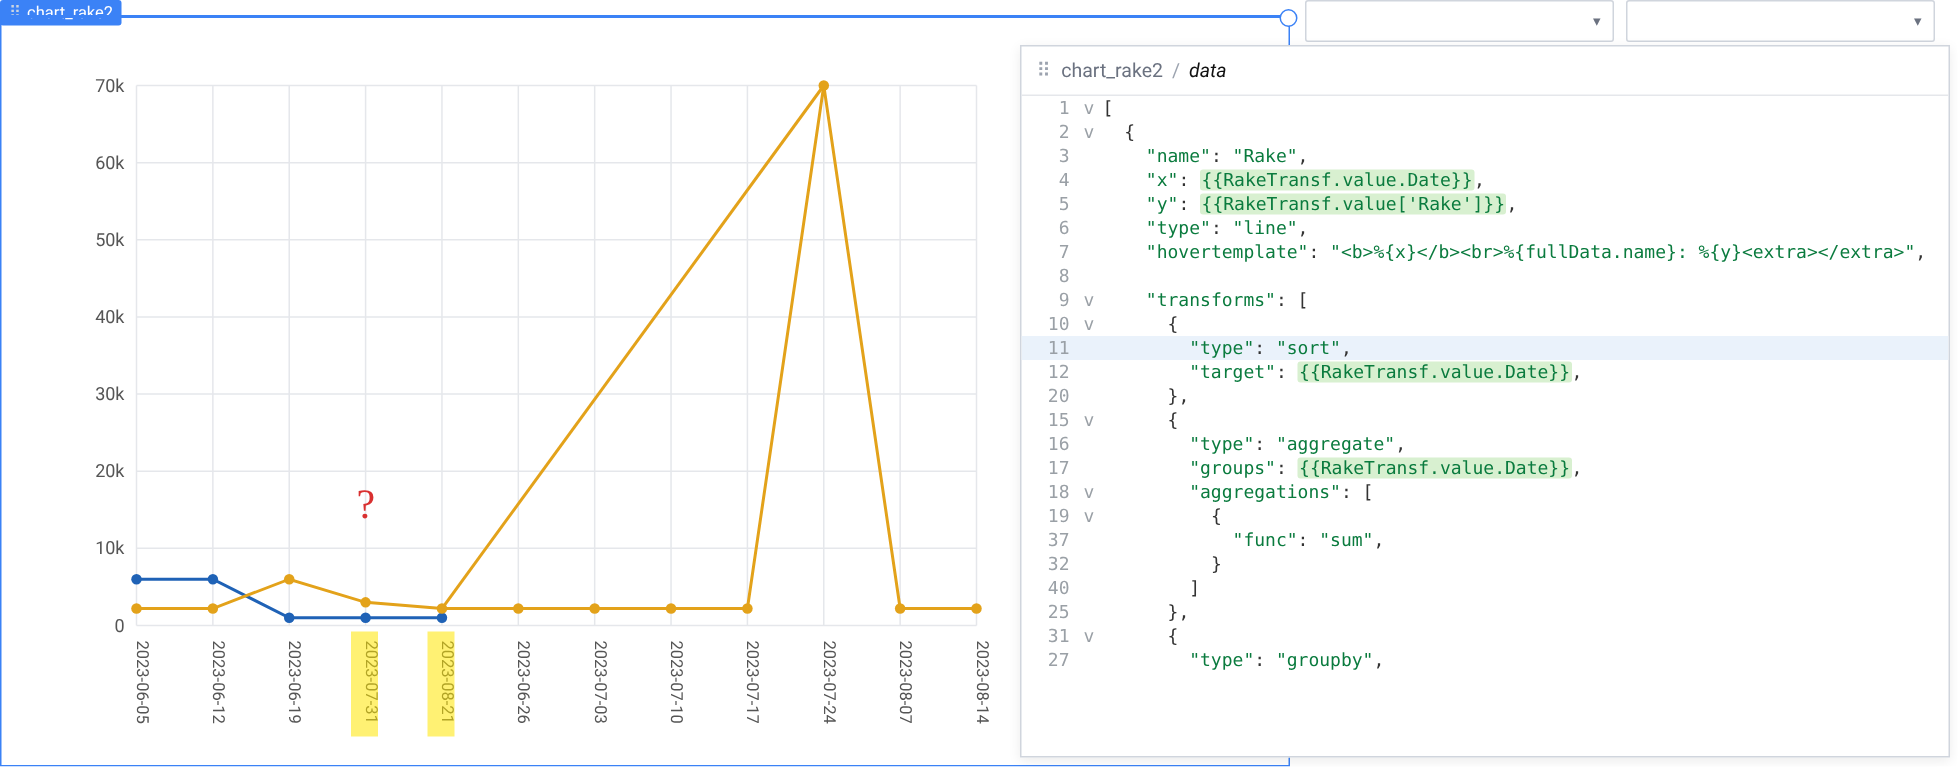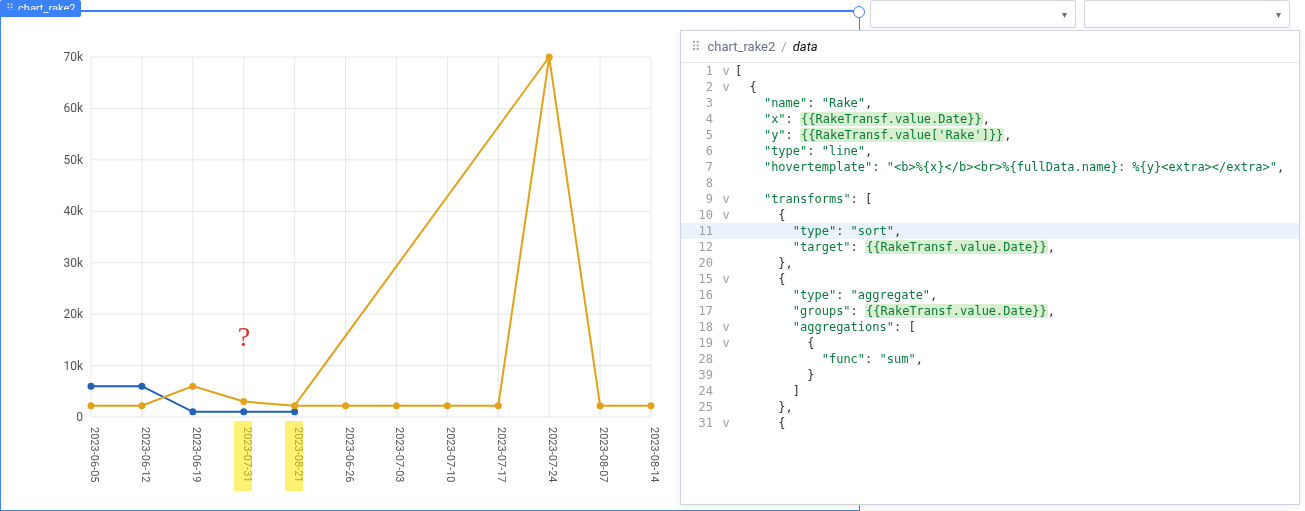--- a/index.html
+++ b/index.html
@@ -135,21 +135,22 @@
         <div class="line"><span class="ln">9</span><span class="fold">v</span><span class="code">    <span class="k">"transforms"</span><span class="p">: [</span></span></div>
         <div class="line"><span class="ln">10</span><span class="fold">v</span><span class="code">      <span class="p">{</span></span></div>
         <div class="line current"><span class="ln">11</span><span class="fold"></span><span class="code">        <span class="k">"type"</span><span class="p">: </span><span class="s">"sort"</span><span class="p">,</span></span></div>
         <div class="line"><span class="ln">12</span><span class="fold"></span><span class="code">        <span class="k">"target"</span><span class="p">: </span><span class="tmpl">{{RakeTransf.value.Date}}</span><span class="p">,</span></span></div>
         <div class="line"><span class="ln">20</span><span class="fold"></span><span class="code">      <span class="p">},</span></span></div>
         <div class="line"><span class="ln">15</span><span class="fold">v</span><span class="code">      <span class="p">{</span></span></div>
         <div class="line"><span class="ln">16</span><span class="fold"></span><span class="code">        <span class="k">"type"</span><span class="p">: </span><span class="s">"aggregate"</span><span class="p">,</span></span></div>
         <div class="line"><span class="ln">17</span><span class="fold"></span><span class="code">        <span class="k">"groups"</span><span class="p">: </span><span class="tmpl">{{RakeTransf.value.Date}}</span><span class="p">,</span></span></div>
         <div class="line"><span class="ln">18</span><span class="fold">v</span><span class="code">        <span class="k">"aggregations"</span><span class="p">: [</span></span></div>
         <div class="line"><span class="ln">19</span><span class="fold">v</span><span class="code">          <span class="p">{</span></span></div>
-        <div class="line"><span class="ln">28</span><span class="fold"></span><span class="code">            <span class="k">"func"</span><span class="p">: </span><span class="s">"sum"</span><span class="p">,</span></span></div>
-        <div class="line"><span class="ln">39</span><span class="fold"></span><span class="code">          <span class="p">}</span></span></div>
-        <div class="line"><span class="ln">24</span><span class="fold"></span><span class="code">        <span class="p">]</span></span></div>
+        <div class="line"><span class="ln">37</span><span class="fold"></span><span class="code">            <span class="k">"func"</span><span class="p">: </span><span class="s">"sum"</span><span class="p">,</span></span></div>
+        <div class="line"><span class="ln">32</span><span class="fold"></span><span class="code">          <span class="p">}</span></span></div>
+        <div class="line"><span class="ln">40</span><span class="fold"></span><span class="code">        <span class="p">]</span></span></div>
         <div class="line"><span class="ln">25</span><span class="fold"></span><span class="code">      <span class="p">},</span></span></div>
         <div class="line"><span class="ln">31</span><span class="fold">v</span><span class="code">      <span class="p">{</span></span></div>
+        <div class="line"><span class="ln">27</span><span class="fold"></span><span class="code">        <span class="k">"type"</span><span class="p">: </span><span class="s">"groupby"</span><span class="p">,</span></span></div>
       </div>
 </div>
 
 </div>
 
 </body></html>

